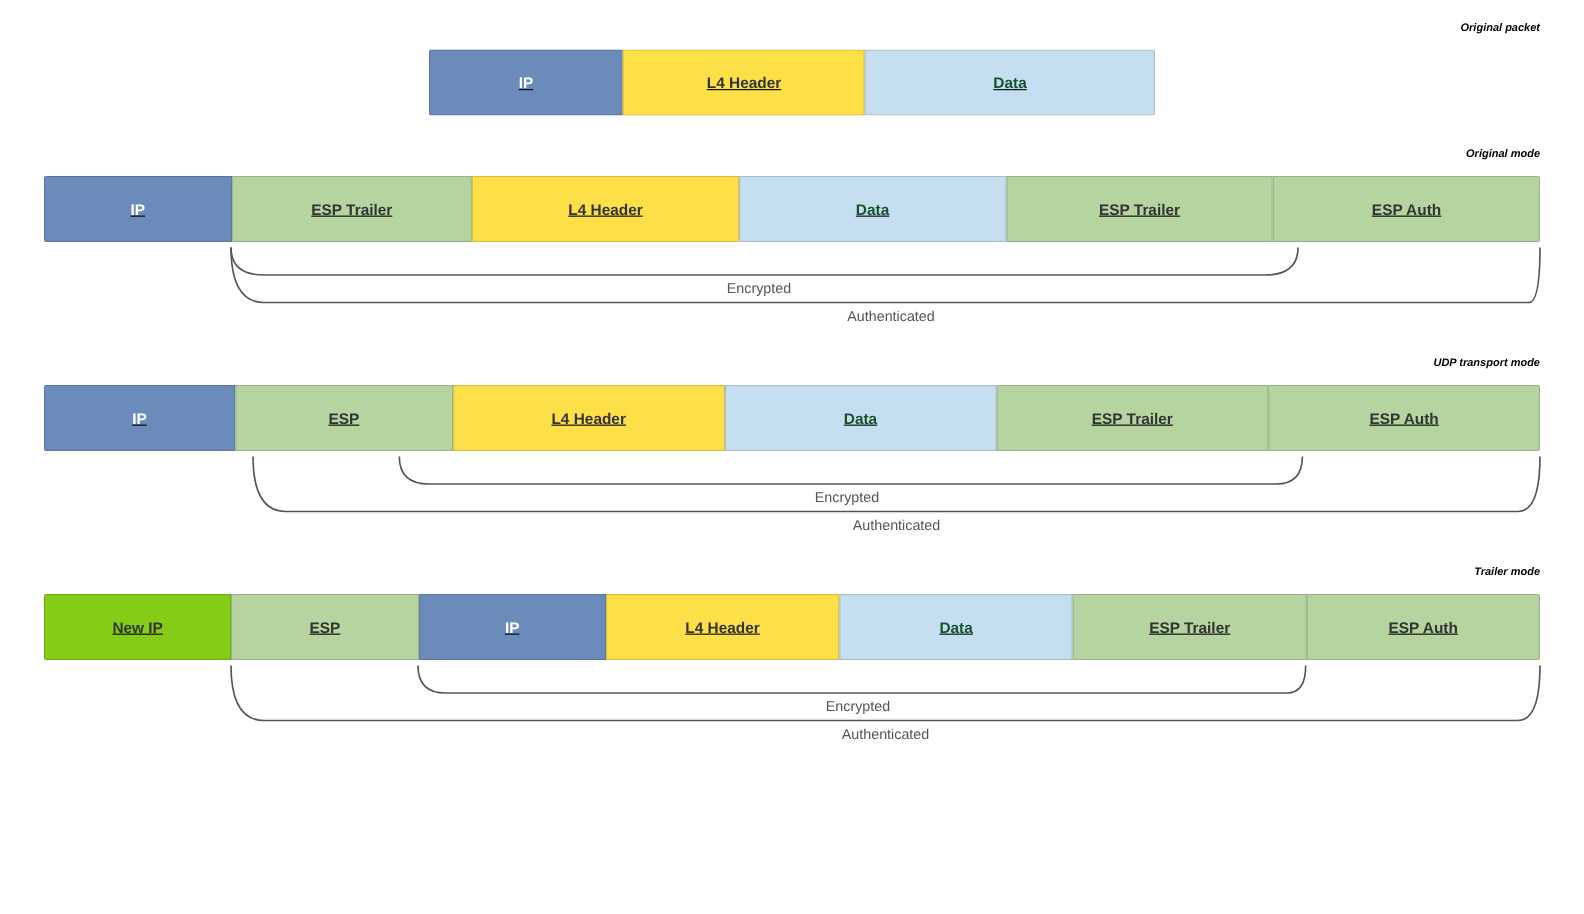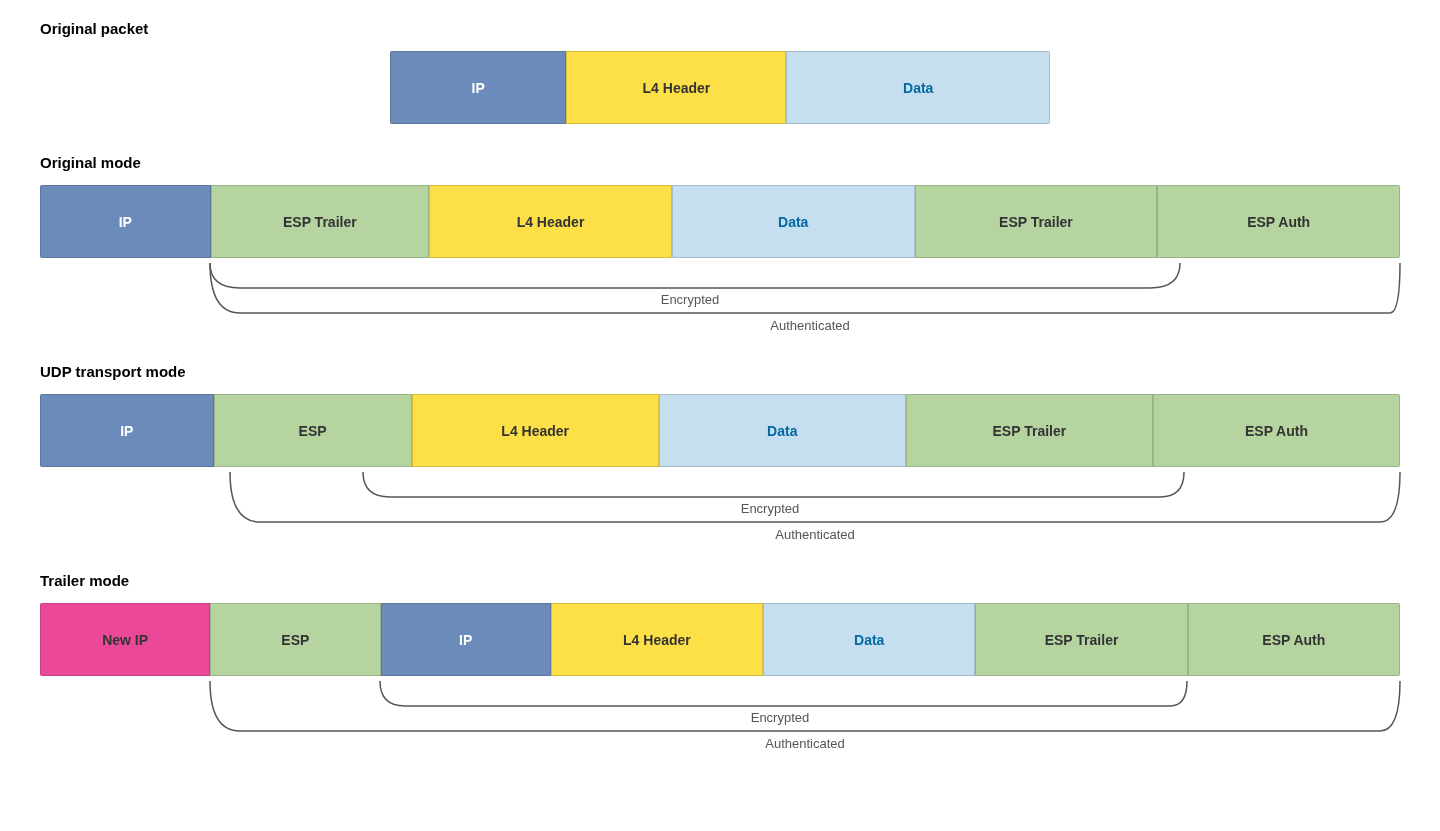--- a/index.html
+++ b/index.html
@@ -10,47 +10,49 @@
       min-height: 831px;
       overflow-x: hidden;
     }
     .page {
       padding: 20px 40px;
     }
     .section {
       margin-bottom: 30px;
     }
     .section-title {
-      text-align: left;
+      text-align: right;
       font-weight: bold;
-      font-size: 15px;
+      font-size: 10px;
       margin-bottom: 14px;
+      font-style: italic;
     }
     .packet-row {
       display: flex;
-      height: 73px;
+      height: 60px;
       width: 100%;
       border-radius: 2px;
       overflow: hidden;
+      text-decoration: underline;
     }
     .cell {
       display: flex;
       align-items: center;
       justify-content: center;
       font-size: 14px;
       font-weight: 600;
       border: 1px solid rgba(0,0,0,0.15);
       text-align: center;
     }
     
     .color-blue { background: #6b8cba; color: #fff; }
     .color-orange { background: #fde047; color: #333; }
-    .color-lightblue { background: #c5dff0; color: #0369a1; }
+    .color-lightblue { background: #c5dff0; color: #14532d; }
     .color-green { background: #b5d4a0; color: #333; }
-    .color-yellow { background: #ec4899; color: #333; }
+    .color-yellow { background: #84cc16; color: #333; }
 
     
     .original-row {
       width: 660px;
       margin: 0 auto;
     }
 
   </style>
 </head>
 <body>

